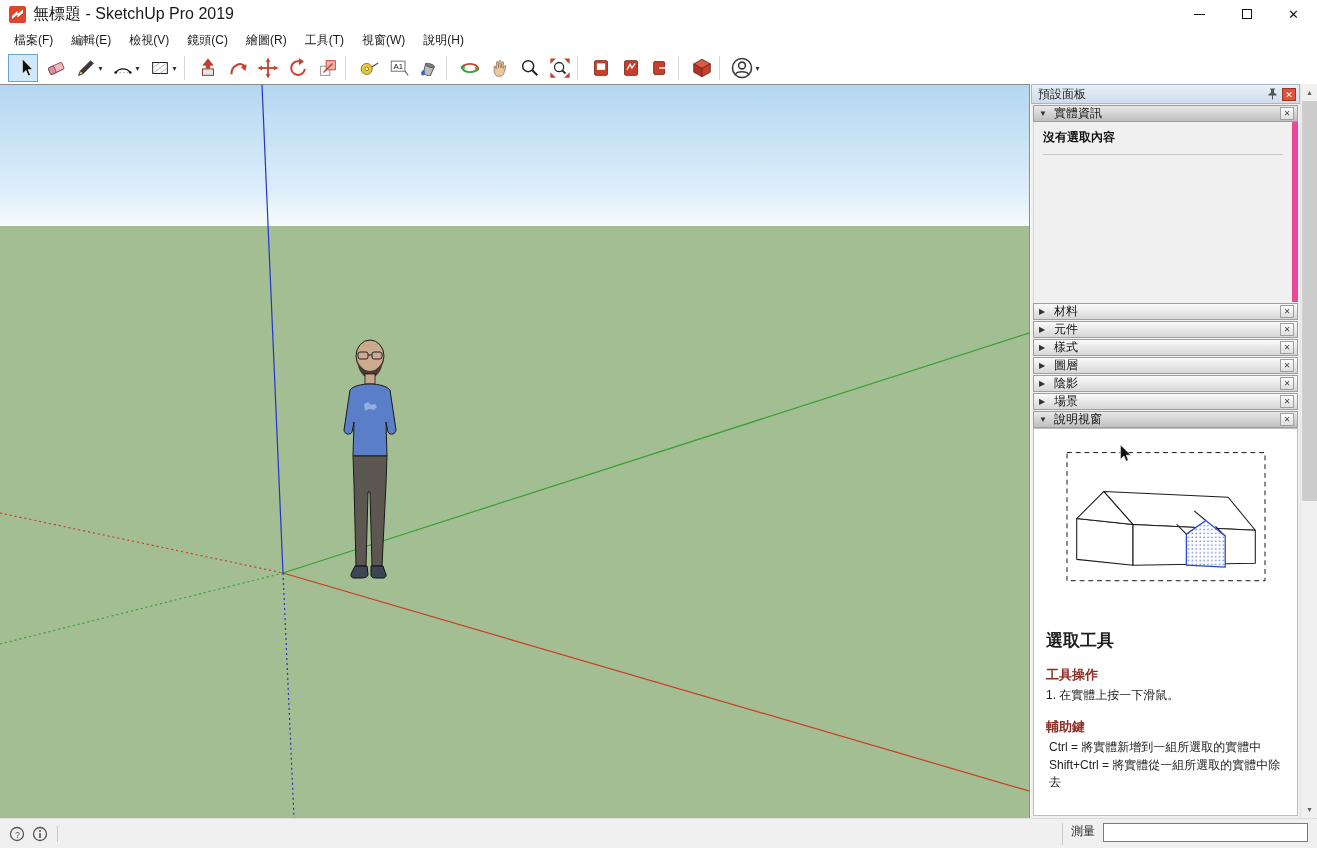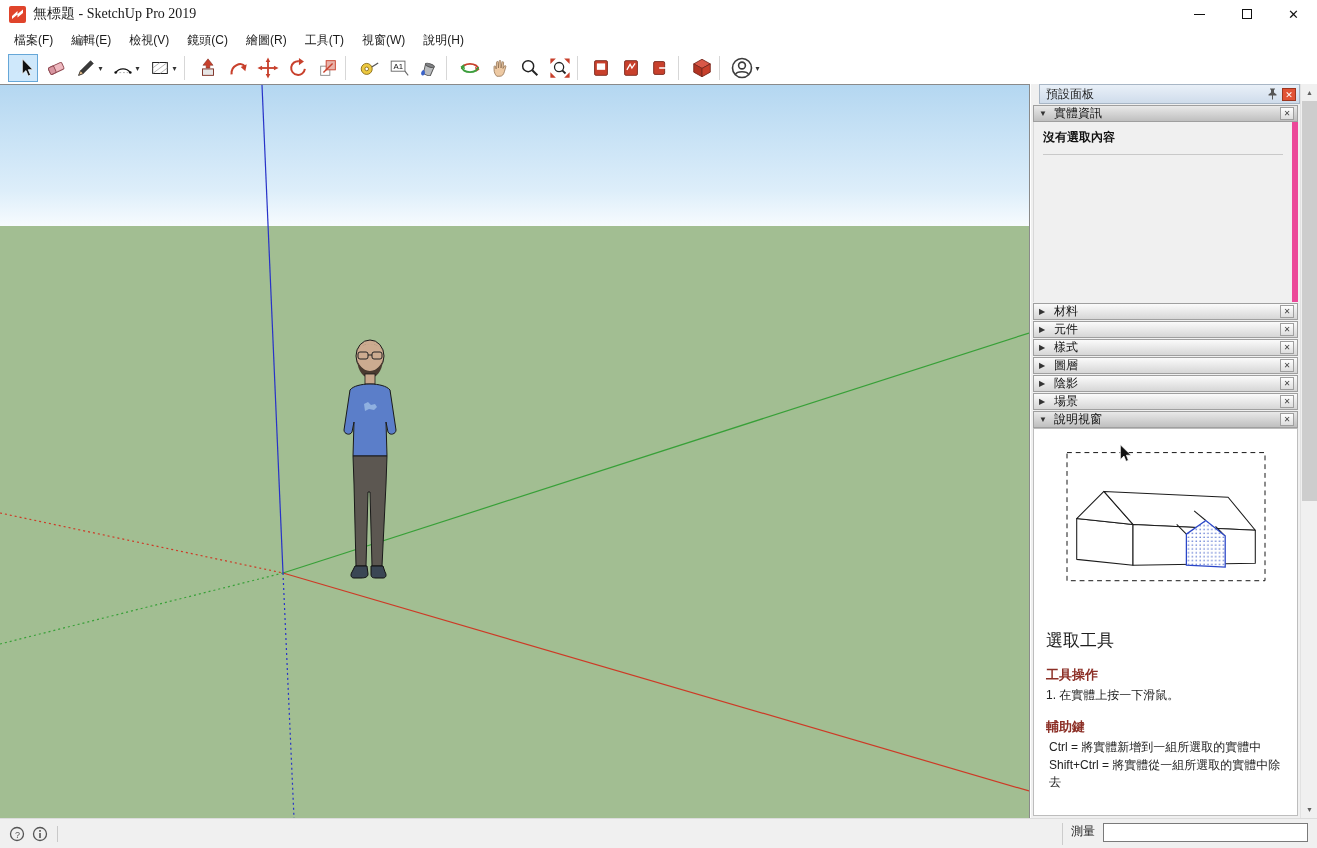--- a/index.html
+++ b/index.html
@@ -4,54 +4,54 @@
 <style>
   * { box-sizing: border-box; margin: 0; padding: 0; }
   html,body { width:1317px; height:848px; }
   body {
     font-family: "Liberation Sans", "DejaVu Sans", sans-serif;
     font-size: 12px; color:#111; background:#fff; position:relative; overflow:hidden;
   }
   
   .titlebar { position:absolute; top:0; left:0; right:0; height:28px; background:#fff; display:flex; align-items:center; }
   .app-icon { width:17px; height:17px; margin:0 7px 0 9px; }
-  .title-text { font-size:14px; color:#1a1a1a;font-family:Liberation Serif, serif; }
+  .title-text { font-size:16px; color:#1a1a1a; }
   .win-controls { margin-left:auto; display:flex; height:100%; }
   .win-btn { width:47px; height:100%; display:flex; align-items:center; justify-content:center; color:#111; }
   .glyph-min { width:11px; height:1px; background:#111; }
   .glyph-max { width:10px; height:10px; border:1px solid #111; }
   .glyph-close { font-size:13px; line-height:1; }
   
   .menubar { position:absolute; top:28px; left:0; right:0; height:24px; background:#fff; display:flex; align-items:flex-end; padding-left:5px; }
   .menu-item { padding:3px 9px; color:#1a1a1a; cursor:default; }
   
   .toolbar { position:absolute; top:52px; left:0; right:0; height:32px; background:#fff; display:flex; align-items:center; padding-left:8px; }
   .tool { width:30px; height:28px; display:flex; align-items:center; justify-content:flex-end; border:1px solid transparent; }
   .tool.active { background:#cfe8fb; border:1px solid #66a7d8; }
   .tool svg { display:block; }
   .dd { font-size:8px; color:#333; width:9px; text-align:center; margin-left:-2px; }
   .tb-sep { width:1px; height:24px; background:#d7d7d7; margin:0 5px; }
   
   .viewport { position:absolute; top:84px; left:0; width:1030px; height:734px; border-top:1px solid #8a8a8a; border-right:1px solid #8a8a8a; }
   .viewport svg { display:block; }
   
   .panel { position:absolute; top:84px; left:1031px; width:269px; height:734px; background:#f0f0f0; display:flex; flex-direction:column; overflow:hidden; }
-  .panel-title { height:20px; flex:0 0 20px; background:linear-gradient(#e9f0f8,#cfdceb); border:1px solid #a8b6c5; display:flex; align-items:center; padding:0 3px 0 6px; gap:4px;margin-left:8px; }
+  .panel-title { height:20px; flex:0 0 20px; background:linear-gradient(#e9f0f8,#cfdceb); border:1px solid #a8b6c5; display:flex; align-items:center; padding:0 3px 0 6px; gap:4px; }
   .panel-title .label { flex:1; color:#222; }
   .panel-close { width:14px; height:13px; background:#e15336; color:#fff; font-size:9px; line-height:13px; text-align:center; border:1px solid #9c3620; }
   .pin { width:11px; height:12px; }
   .section-header { height:17px; flex:0 0 17px; margin:1px 2px 0 2px; background:linear-gradient(#fbfbfb,#d6d6d6); border:1px solid #9f9f9f; display:flex; align-items:center; padding:0 3px 0 5px; gap:5px; }
   .section-header.open { background:linear-gradient(#e9e9e9,#bfbfbf); }
   .sec-arrow { font-size:8px; color:#333; width:10px; }
   .section-header .label { flex:1; color:#111; }
   .sec-x { width:14px; height:13px; border:1px solid #9f9f9f; background:linear-gradient(#ffffff,#dedede); font-size:8px; line-height:12px; text-align:center; color:#444; }
   .entity-content { height:180px; flex:0 0 180px; background:#f0f0f0; margin:0 2px; border-left:1px solid #d8d8d8; border-right:6px solid #ec4899; padding:7px 9px 0 9px; }
   .entity-msg { font-weight:bold; padding-bottom:8px; border-bottom:1px solid #c9c9c9; }
   .instructor { flex:1; background:#fff; margin:0 2px 2px 2px; border:1px solid #bdbdbd; overflow:hidden; padding:10px 10px 0 12px; }
-  .instructor h1 { font-family:"DejaVu Serif","Liberation Serif",serif; font-size:17px; font-weight:normal; color:#1d1d1d; margin:22px 0 4px 0; }
+  .instructor h1 { font-family:"DejaVu Serif","Liberation Serif",serif; font-size:17px; font-weight:bold; color:#1d1d1d; margin:22px 0 4px 0; }
   .instructor h2 { font-size:13px; font-weight:bold; color:#8c2f26; margin:14px 0 3px 0; }
   .instructor p, .instructor .li { font-size:12px; line-height:1.45; color:#222; }
   .instructor .mod { font-size:12px; line-height:1.45; color:#222; padding-left:3px; }
   
   .panel-scroll { position:absolute; top:84px; right:0; width:17px; height:734px; background:#f0f0f0; border-left:1px solid #e2e2e2; }
   .scroll-arrow { position:absolute; left:0; width:17px; height:17px; display:flex; align-items:center; justify-content:center; font-size:7px; color:#606060; }
   .scroll-thumb { position:absolute; left:1px; top:17px; width:15px; height:400px; background:#cdcdcd; }
   
   .statusbar { position:absolute; bottom:0; left:0; right:0; height:30px; background:#f0f0f0; border-top:1px solid #dcdcdc; display:flex; align-items:center; padding:0 9px; }
   .sb-icon { width:16px; height:16px; margin-right:7px; }

